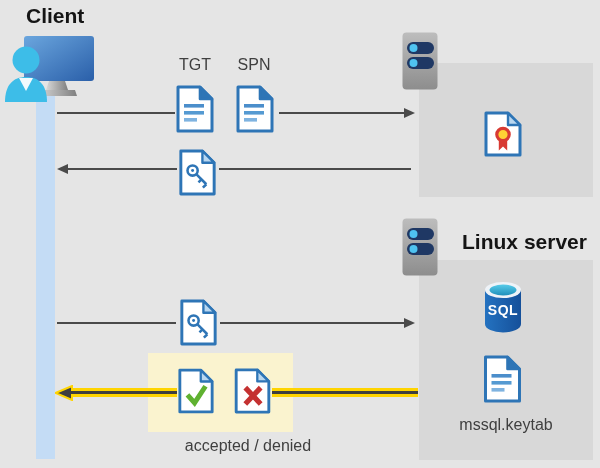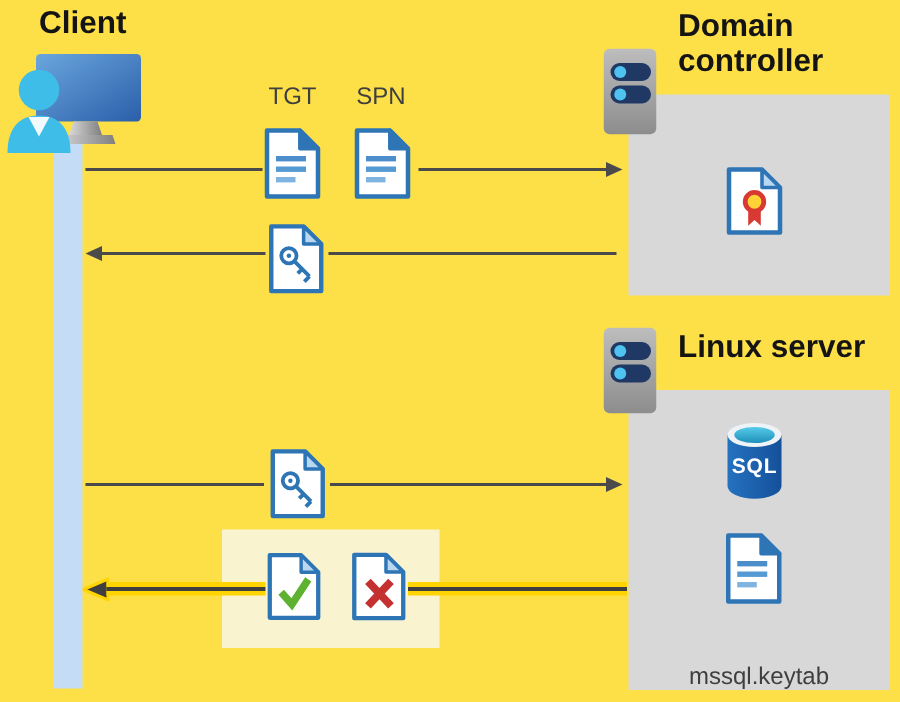--- a/index.html
+++ b/index.html
@@ -1,17 +1,17 @@
 <!DOCTYPE html>
 <html><head>
 <meta charset="utf-8">
 <style>
   html,body{margin:0;padding:0;background:#ffffff;}
   .canvas{
-    position:relative;width:600px;height:468px;background:#fde047;
+    position:relative;width:600px;height:468px;background:#e5e5e5;
     font-family:"Liberation Sans",sans-serif;overflow:hidden;
   }
   .abs{position:absolute;}
   .title{font-weight:700;font-size:21px;line-height:23px;color:#141414;}
   .small-label{font-size:16px;color:#3f3f3f;}
   .center{text-align:center;}
   
   .node-box{background:#d8d8d8;}
   .highlight-box{background:#faf3cf;}
   .lifeline{background:#c4dcf5;}
@@ -44,21 +44,20 @@
     <rect x="22" y="8" width="70" height="45" rx="3" fill="url(#scr)"></rect>
     <path d="M47,53 L63,53 L66,62 L44,62 Z" fill="url(#stand)"></path>
     <path d="M37,62 L73,62 L75,68 L35,68 Z" fill="url(#stand)"></path>
     <circle cx="24" cy="32" r="13.5" fill="#3dbde8"></circle>
     <path d="M3,74 C3,57 11,49 24,49 C37,49 45,57 45,74 Z" fill="#3dbde8"></path>
     <path d="M17,50 L24,63 L31,50 Z" fill="#f3fafd"></path>
   </svg>
 
   <div class="abs lifeline z1" style="left:36px;top:96px;width:19px;height:363px;"></div>
 
-  <div class="abs title z4" style="left:452px;top:6px;width:120px;">Domain controller</div>
 
   <div class="abs node-box z1" style="left:419px;top:63px;width:174px;height:134px;"></div>
 
   <svg class="abs z3" style="left:402px;top:32px;" width="36" height="58" viewBox="0 0 36 58">
     <defs>
       <linearGradient id="srv1" x1="0" y1="0" x2="0" y2="1">
         <stop offset="0" stop-color="#bdbdbd"></stop>
           <stop offset="1" stop-color="#8d8d8d"></stop>
       </linearGradient>
     </defs>
@@ -69,21 +68,21 @@
     <circle cx="11.5" cy="31" r="4" fill="#4fc3f0"></circle>
   </svg>
 
   <svg class="abs z3" style="left:483px;top:110px;" width="40" height="48" viewBox="0 0 40 48">
     <path d="M3,3 H25 L37,15 V45 H3 Z" fill="#ffffff" stroke="#2e75b6" stroke-width="3" stroke-linejoin="round"></path>
     <path d="M25,3 L37,15 H25 Z" fill="#b9d7f0" stroke="#2e75b6" stroke-width="2.4" stroke-linejoin="round"></path>
     <path d="M15.8,28.5 V40.5 L20,36.6 L24.2,40.5 V28.5 Z" fill="#d83a33"></path>
     <circle cx="20" cy="24.5" r="6.2" fill="#ffd235" stroke="#d83a33" stroke-width="3.2"></circle>
   </svg>
 
-  <div class="abs title z4" style="left:452px;top:220px;width:145px;">Linux server</div>
+  <div class="abs title z4" style="left:452px;top:230px;width:145px;text-align:center;">Linux server</div>
 
   <div class="abs node-box z1" style="left:419px;top:260px;width:174px;height:200px;"></div>
 
   <svg class="abs z3" style="left:402px;top:218px;" width="36" height="58" viewBox="0 0 36 58">
     <defs>
       <linearGradient id="srv2" x1="0" y1="0" x2="0" y2="1">
         <stop offset="0" stop-color="#bdbdbd"></stop>
           <stop offset="1" stop-color="#8d8d8d"></stop>
       </linearGradient>
     </defs>
@@ -112,21 +111,21 @@
   </svg>
 
   <svg class="abs z3" style="left:482px;top:354px;" width="41" height="50" viewBox="0 0 40 50">
     <path d="M3,3 H25 L37,15 V47 H3 Z" fill="#ffffff" stroke="#2e75b6" stroke-width="3" stroke-linejoin="round"></path>
     <path d="M25,3 L37,15 H25 Z" fill="#2e75b6" stroke="#2e75b6" stroke-width="2.6" stroke-linejoin="round"></path>
     <rect x="9" y="20" width="20" height="3.6" fill="#4b8ecb"></rect>
     <rect x="9" y="27" width="20" height="3.6" fill="#559ad2"></rect>
     <rect x="9" y="34" width="13" height="3.6" fill="#7fb3e0"></rect>
   </svg>
 
-  <div class="abs small-label center z4" style="left:419px;top:416px;width:174px;margin-top:27px;">mssql.keytab</div>
+  <div class="abs small-label center z4" style="left:419px;top:416px;width:174px;">mssql.keytab</div>
 
   <div class="abs small-label center z4" style="left:173px;top:56px;width:44px;">TGT</div>
   <div class="abs small-label center z4" style="left:230px;top:56px;width:48px;">SPN</div>
 
   <div class="abs arrow-line z2" style="left:57px;top:112px;width:118px;"></div>
   <div class="abs arrow-line z2" style="left:279px;top:112px;width:126px;"></div>
   <div class="abs head-right z2" style="left:404px;top:108px;"></div>
 
   <svg class="abs z3" style="left:175px;top:84px;" width="40" height="50" viewBox="0 0 40 50">
     <path d="M3,3 H25 L37,15 V47 H3 Z" fill="#ffffff" stroke="#2e75b6" stroke-width="3" stroke-linejoin="round"></path>
@@ -183,14 +182,15 @@
     <path d="M3,3 H25 L37,15 V47 H3 Z" fill="#ffffff" stroke="#2e75b6" stroke-width="3" stroke-linejoin="round"></path>
     <path d="M25,3 L37,15 H25 Z" fill="#b9d7f0" stroke="#2e75b6" stroke-width="2.4" stroke-linejoin="round"></path>
     <path d="M11,29 L18.5,37.5 L30,20" stroke="#5fb130" stroke-width="5.2" fill="none"></path>
   </svg>
   <svg class="abs z3" style="left:233px;top:367px;" width="39" height="48" viewBox="0 0 40 50">
     <path d="M3,3 H25 L37,15 V47 H3 Z" fill="#ffffff" stroke="#2e75b6" stroke-width="3" stroke-linejoin="round"></path>
     <path d="M25,3 L37,15 H25 Z" fill="#b9d7f0" stroke="#2e75b6" stroke-width="2.4" stroke-linejoin="round"></path>
     <path d="M12.5,21.5 L28.5,38.5 M28.5,21.5 L12.5,38.5" stroke="#c43131" stroke-width="5.4" fill="none"></path>
   </svg>
 
+  <div class="abs small-label center z4" style="left:148px;top:437px;width:200px;">accepted / denied</div>
 
 </div>
 
 </body></html>

